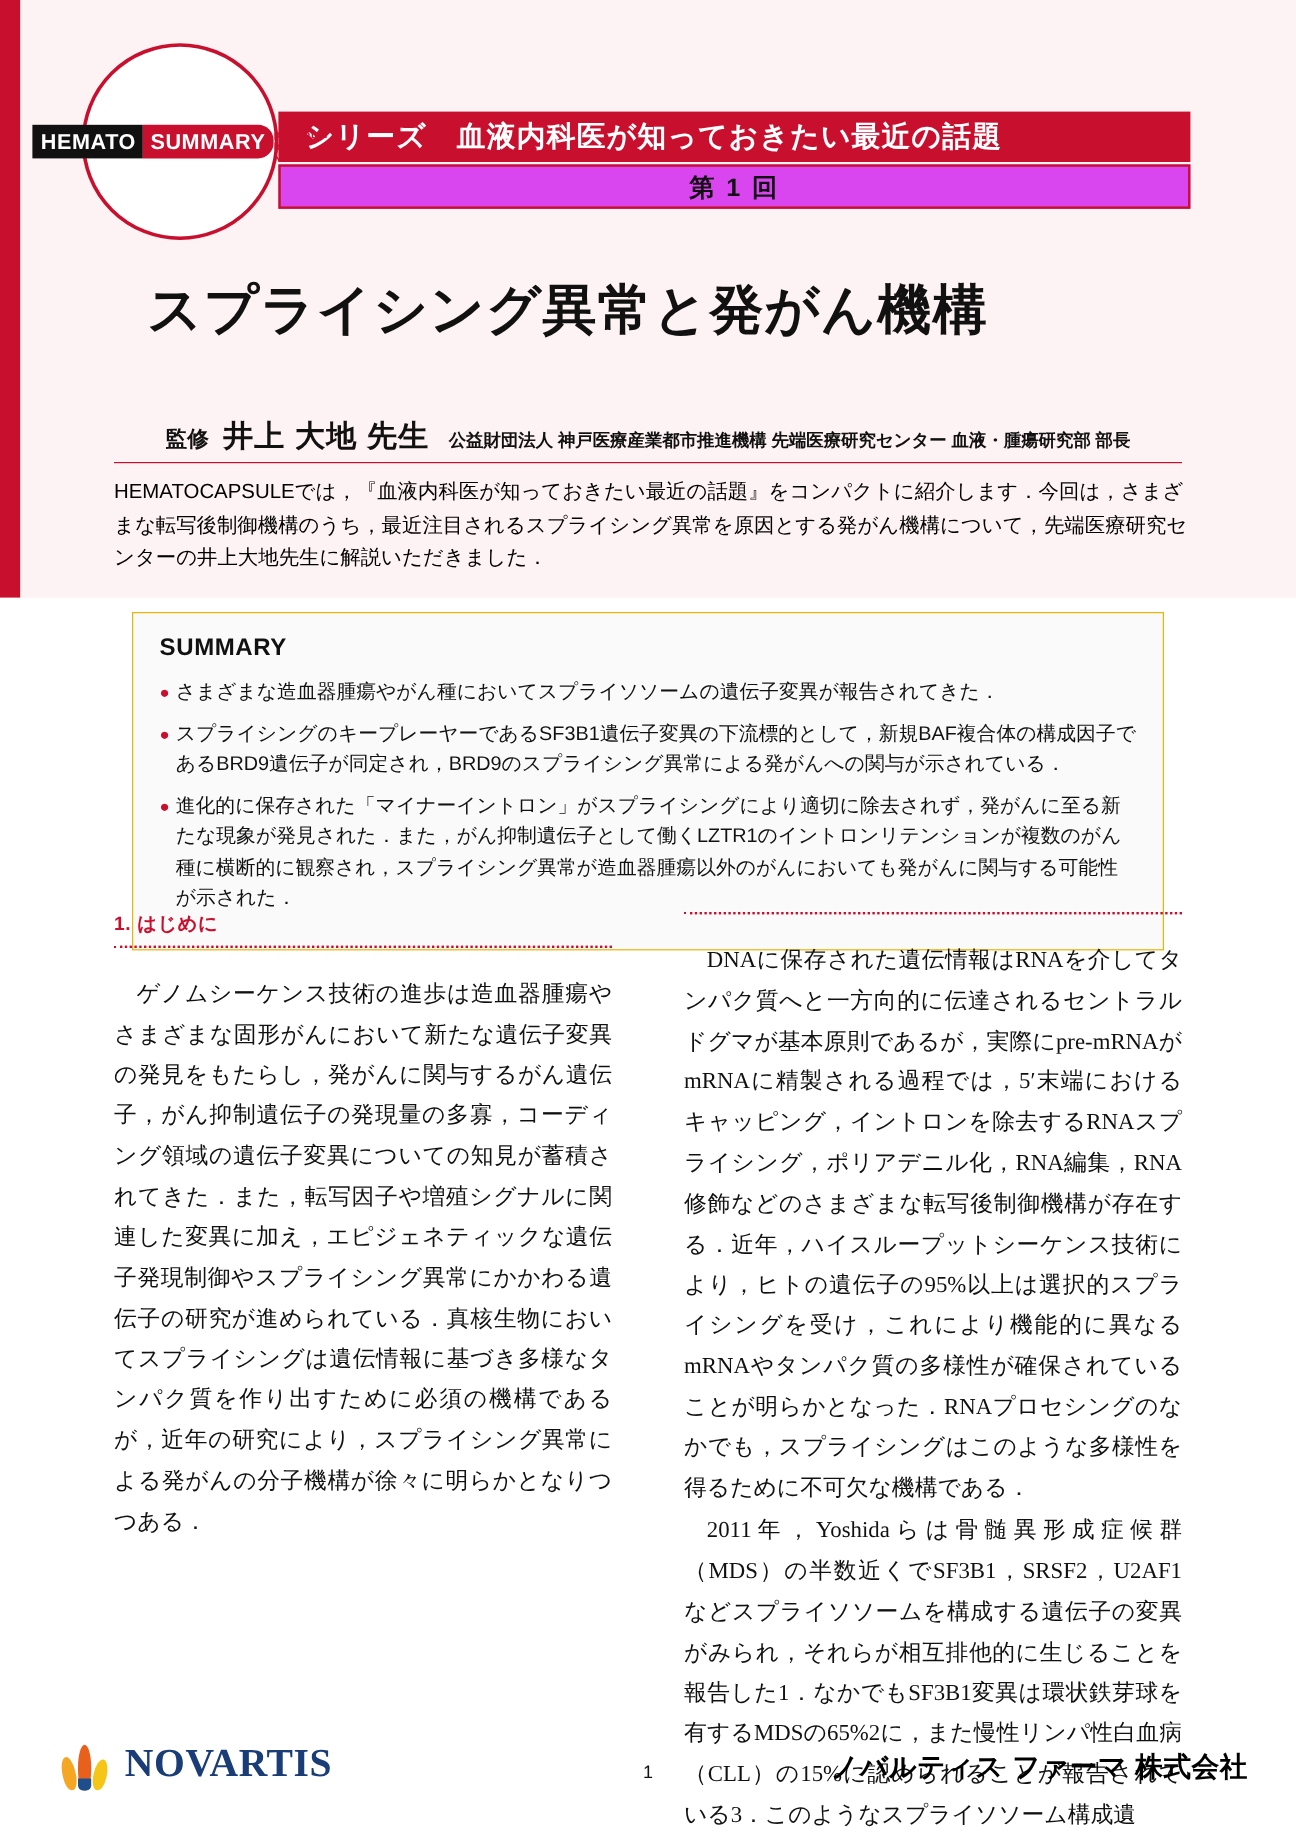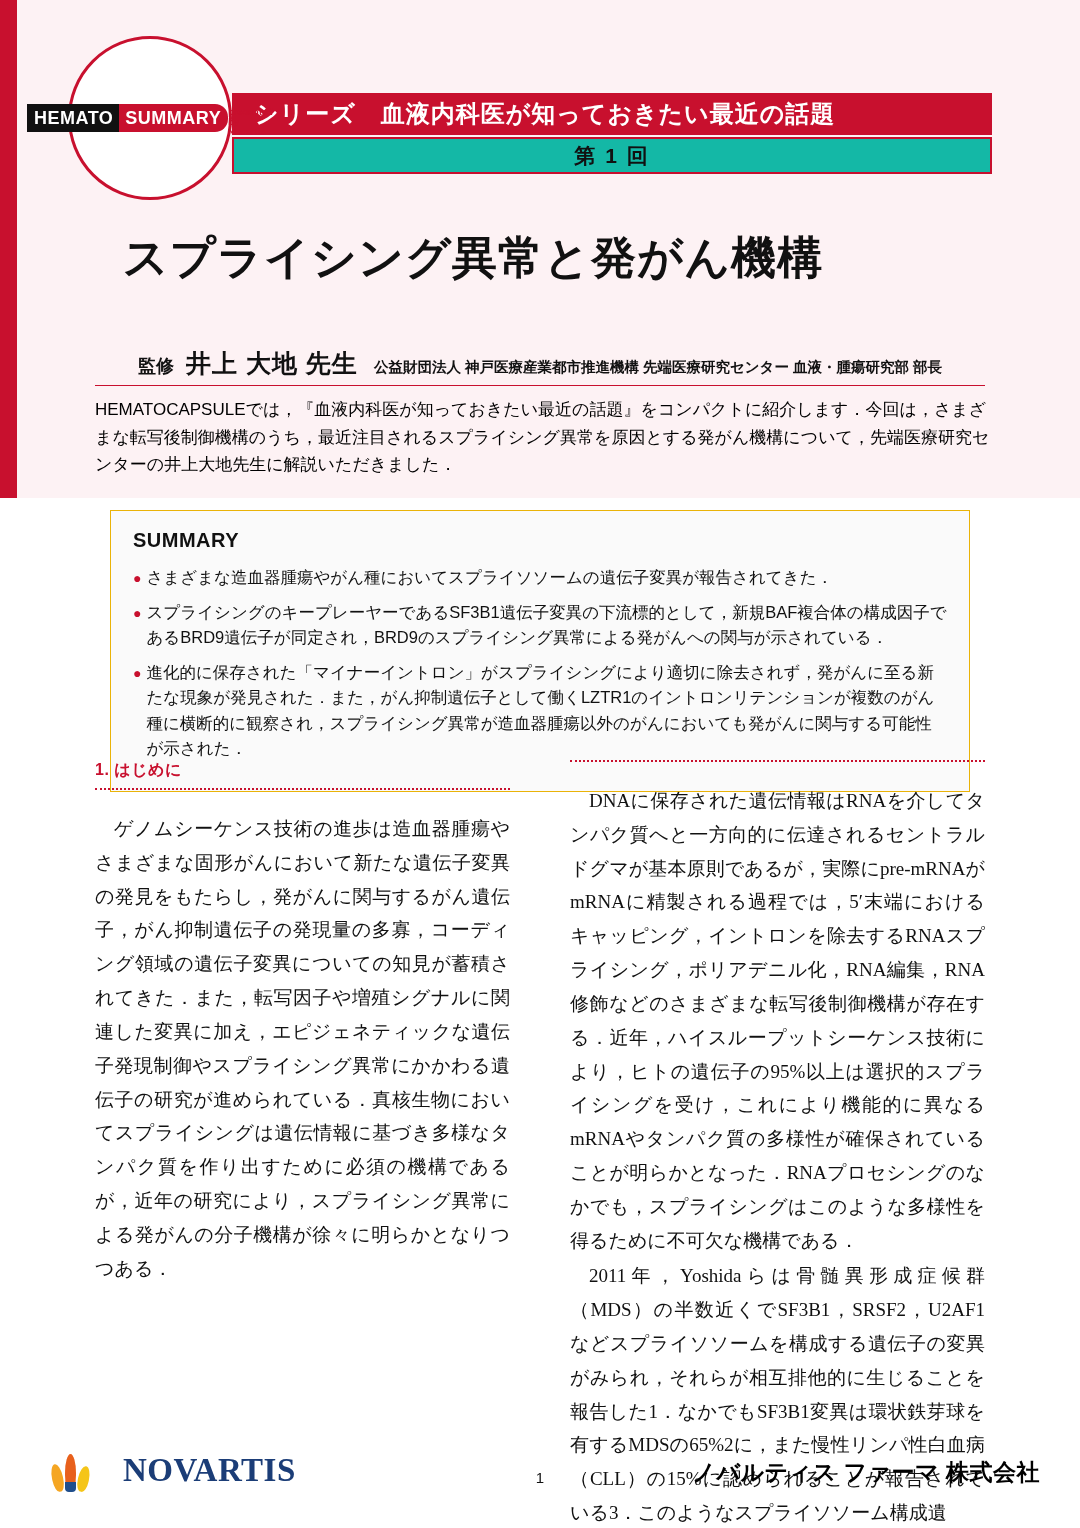--- a/index.html
+++ b/index.html
@@ -58,21 +58,21 @@
     margin-left: 22px;
   }
   .issue-box {
     position: absolute;
     left: 232px;
     top: 137px;
     width: 760px;
     height: 37px;
     border: 2px solid #c8102e;
     box-sizing: border-box;
-    background: #14b8a6;
+    background: #d946ef;
     display: flex;
     align-items: center;
     justify-content: center;
   }
   .issue-box .issue-text {
     color: #111;
     font-family: "Liberation Sans", sans-serif;
     font-size: 21px;
     font-weight: bold;
     letter-spacing: 2px;
@@ -266,21 +266,20 @@
     text-indent: 1em;
     margin: 0 0 2px 0;
   }
   
   .footer-novartis {
     position: absolute;
     left: 52px;
     bottom: 36px;
     display: flex;
     align-items: center;
-    gap: 19px;
   }
   .novartis-logo-mark {
     width: 38px;
     height: 44px;
     position: relative;
     margin-right: 14px;
   }
   .flame {
     position: absolute;
     bottom: 0;

